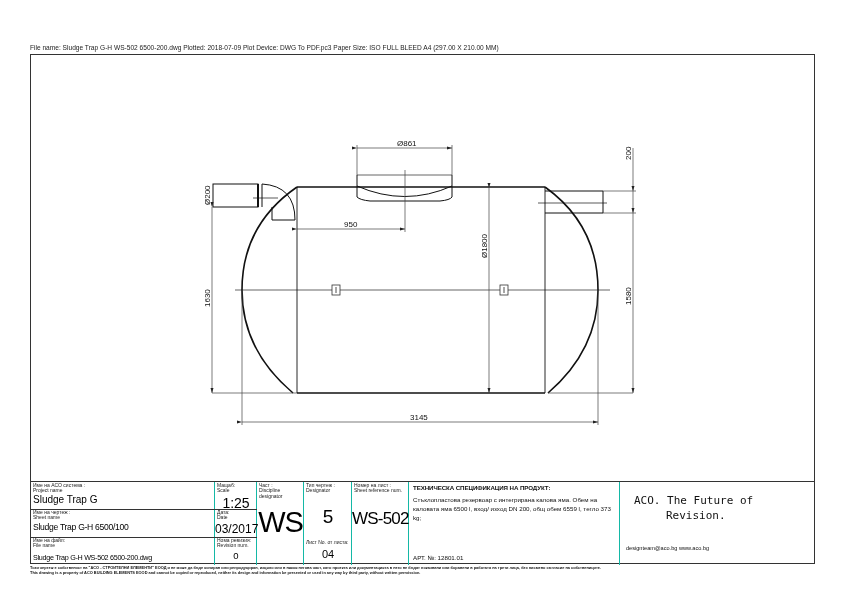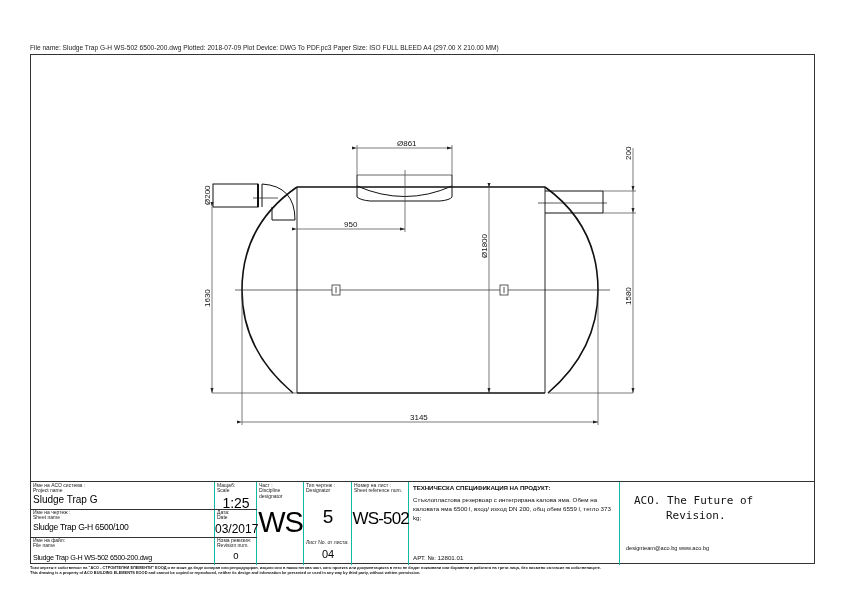--- a/index.html
+++ b/index.html
@@ -144,21 +144,21 @@
     <div class="lbl" style="left:2px;top:1px;">Тип чертеж :</div>
     <div class="lbl" style="left:2px;top:6px;">Designator</div>
     <div class="val" style="left:0;width:48px;text-align:center;top:24px;font-size:19px;">5</div>
     <div class="lbl" style="left:2px;top:58px;">Лист No. от листа:</div>
     <div class="val" style="left:0;width:48px;text-align:center;top:66px;font-size:11px;">04</div>
   </div>
 
   <div class="cell" style="left:322px;top:0;width:57px;height:83px;">
     <div class="lbl" style="left:2px;top:1px;">Номер на лист :</div>
     <div class="lbl" style="left:2px;top:6px;">Sheet reference num.</div>
-    <div class="val" style="left:0;width:57px;text-align:right;top:27px;font-size:17px;letter-spacing:-0.8px;">WS-502</div>
+    <div class="val" style="left:0;width:57px;text-align:left;top:27px;font-size:17px;letter-spacing:-0.8px;">WS-502</div>
   </div>
 
   <div class="cell" style="left:379px;top:0;width:211px;height:83px;">
     <div class="spec-title">ТЕХНИЧЕСКА СПЕЦИФИКАЦИЯ НА ПРОДУКТ:</div>
     <div class="spec-body">Стъклопластова резервоар с интегрирана калова яма. Обем на каловата яма 6500 l, вход/ изход DN 200, общ обем 6559 l, тегло 373 kg;</div>
     <div class="spec-art">АРТ. №: 12801.01</div>
   </div>
 
   <div class="cell" style="left:590px;top:0;width:195px;height:83px;border-right:none;">
     <div class="aco-slogan" style="left:14px;top:12px;">ACO. The Future of</div>

